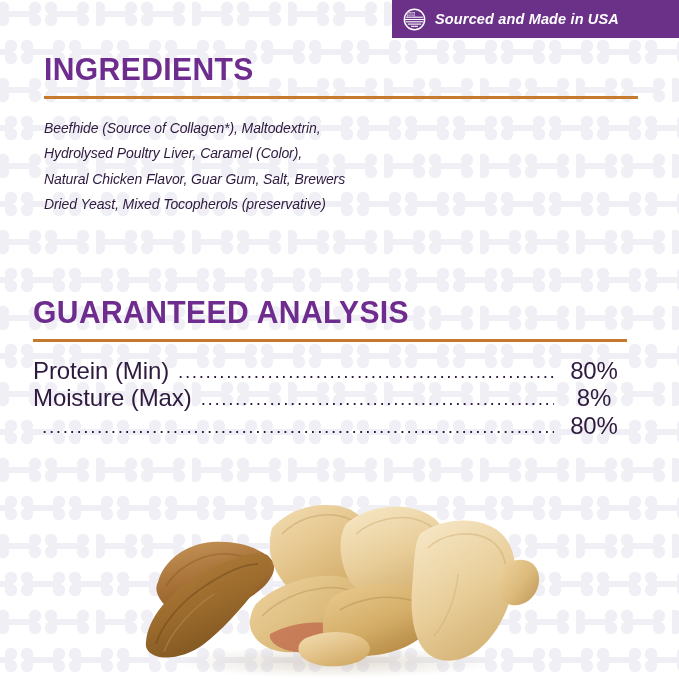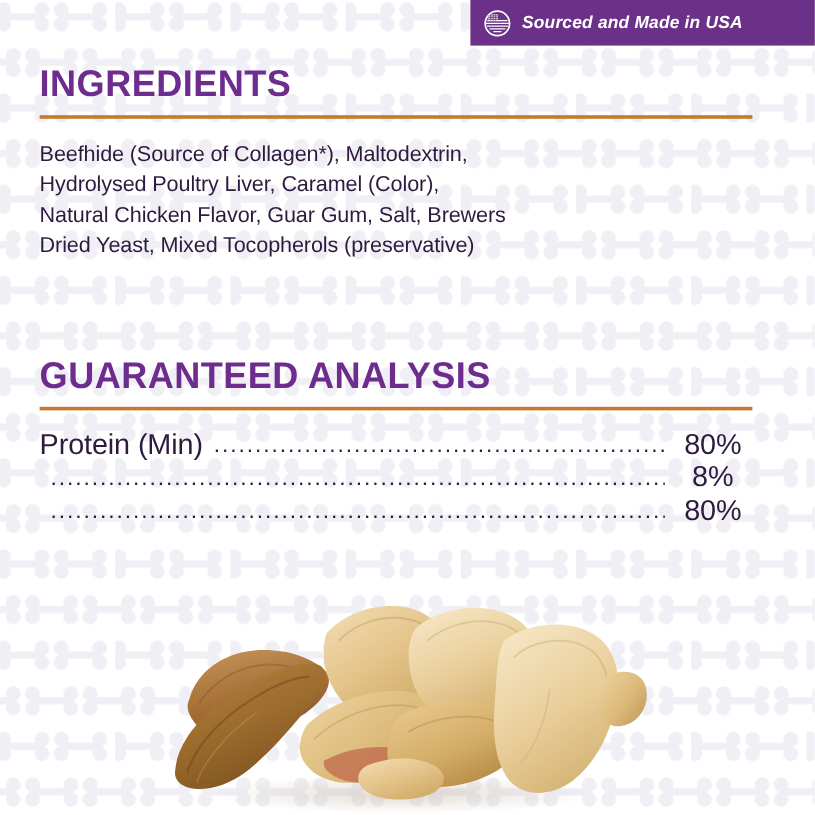--- a/index.html
+++ b/index.html
@@ -46,21 +46,21 @@
   }
 
   
   #content {
     position:relative;
     z-index:3;
     padding:0;
   }
 
   .section { position:absolute; left:33px; width:594px; }
-  #ingredients-section { top:54px; }
+  #ingredients-section { top:54px;margin-left:11px; }
   #analysis-section { top:297px; }
 
   .section-heading {
     color:#6E2C8F;
     font-size:31px;
     font-weight:bold;
     letter-spacing:0.4px;
     line-height:1.05;
     text-transform:uppercase;
     font-stretch:condensed;
@@ -70,24 +70,25 @@
   .heading-rule {
     margin-top:9px;
     height:3px;
     width:594px;
     background:#C67A2E;
   }
 
   #ingredients-body {
     margin-top:17px;
     color:#2E1A3E;
-    font-size:18px;
+    font-size:14px;
     line-height:25.5px;
     letter-spacing:-0.1px;
     white-space:pre-line;
+    font-style:italic;
   }
 
   
   #analysis-rows { margin-top:16px; }
   .analysis-row {
     display:flex;
     align-items:baseline;
     color:#2E1A3E;
     font-size:24px;
     line-height:25.5px;
@@ -190,20 +191,21 @@
   <section class="section" id="analysis-section">
     <h1 class="section-heading">GUARANTEED ANALYSIS</h1>
     <div class="heading-rule"></div>
     <div id="analysis-rows">
         <div class="analysis-row">
           <span class="row-label">Protein (Min)</span>
           <span class="row-leader"></span>
           <span class="row-value">80%</span>
         </div>
         <div class="analysis-row">
+          <span class="row-label">Moisture (Max)</span>
           <span class="row-leader"></span>
           <span class="row-value">8%</span>
         </div>
         <div class="analysis-row">
           <span class="row-leader"></span>
           <span class="row-value">80%</span>
         </div>
       </div>
   </section>
 

